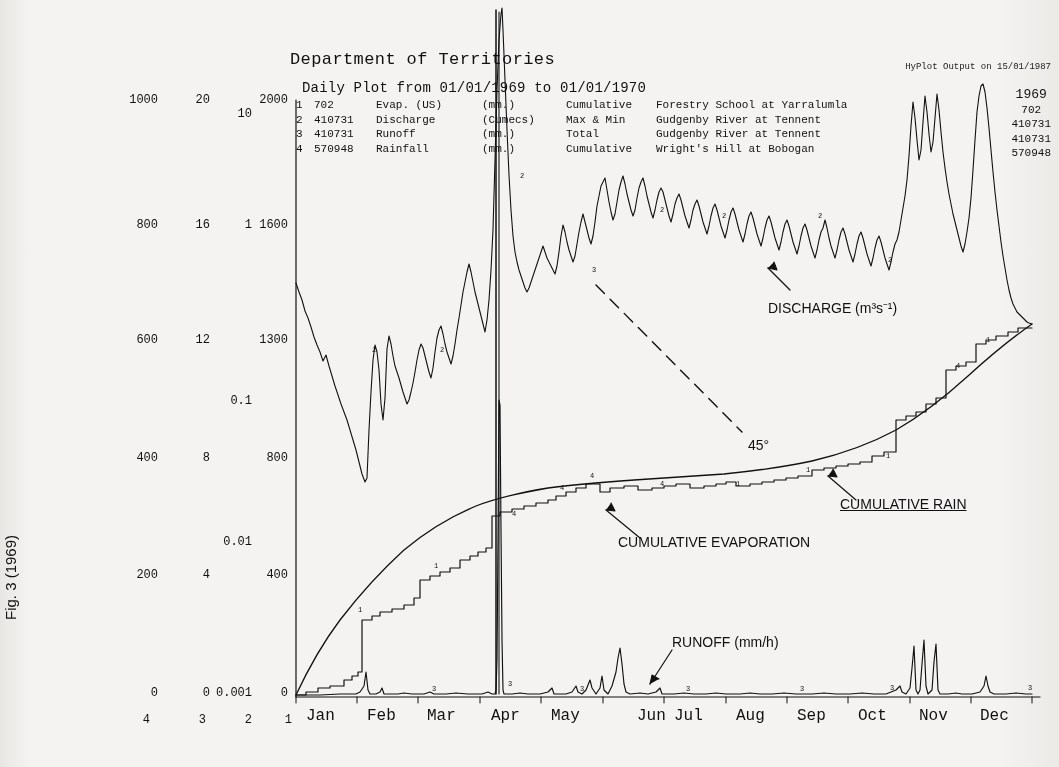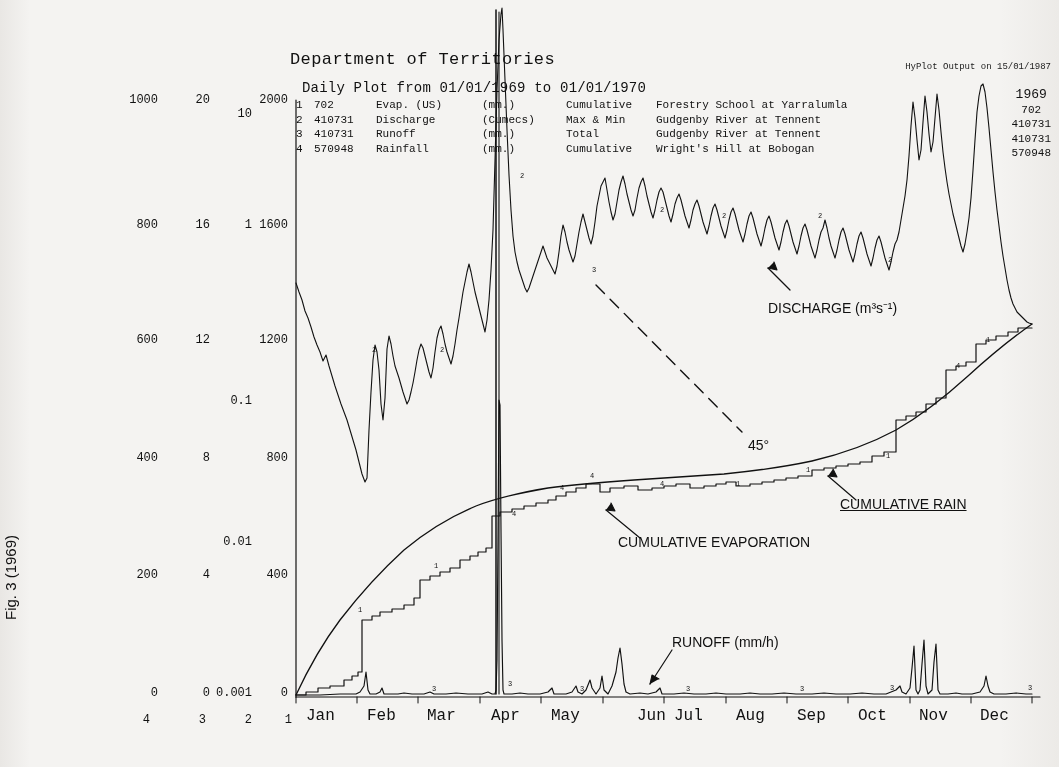--- a/index.html
+++ b/index.html
@@ -126,21 +126,21 @@
   <div class="txt ylab" style="left:178px;top:686px;width:32px;">0</div>
 
   <div class="txt ylab" style="left:212px;top:107px;width:40px;">10</div>
   <div class="txt ylab" style="left:212px;top:218px;width:40px;">1</div>
   <div class="txt ylab" style="left:206px;top:394px;width:46px;">0.1</div>
   <div class="txt ylab" style="left:200px;top:535px;width:52px;">0.01</div>
   <div class="txt ylab" style="left:194px;top:686px;width:58px;">0.001</div>
 
   <div class="txt ylab" style="left:240px;top:93px;width:48px;">2000</div>
   <div class="txt ylab" style="left:240px;top:218px;width:48px;">1600</div>
-  <div class="txt ylab" style="left:240px;top:333px;width:48px;">1200</div>
+  <div class="txt ylab" style="left:240px;top:333px;width:48px;">1300</div>
   <div class="txt ylab" style="left:240px;top:451px;width:48px;">800</div>
   <div class="txt ylab" style="left:240px;top:568px;width:48px;">400</div>
   <div class="txt ylab" style="left:240px;top:686px;width:48px;">0</div>
 
   <div class="txt ylab" style="left:126px;top:713px;width:24px;">4</div>
   <div class="txt ylab" style="left:182px;top:713px;width:24px;">3</div>
   <div class="txt ylab" style="left:228px;top:713px;width:24px;">2</div>
   <div class="txt ylab" style="left:268px;top:713px;width:24px;">1</div>
 
   <div class="txt xlab" style="left:306px;top:707px;">Jan</div>

